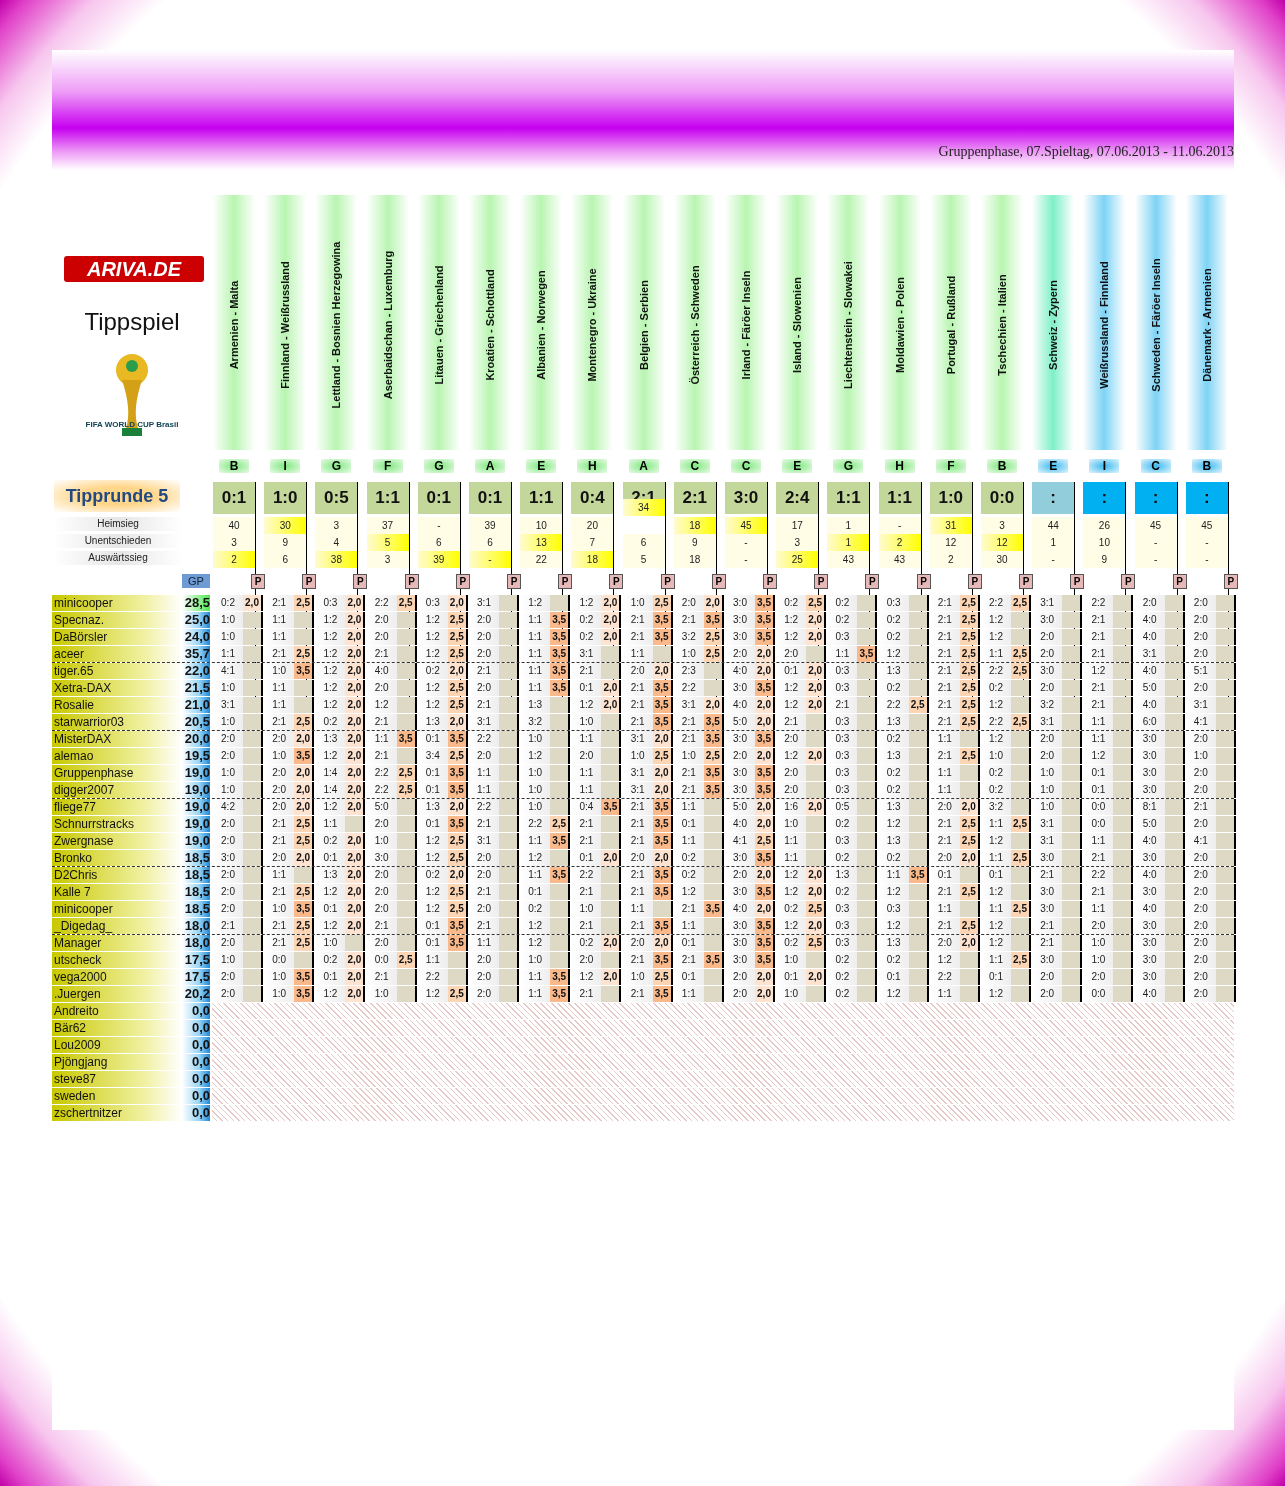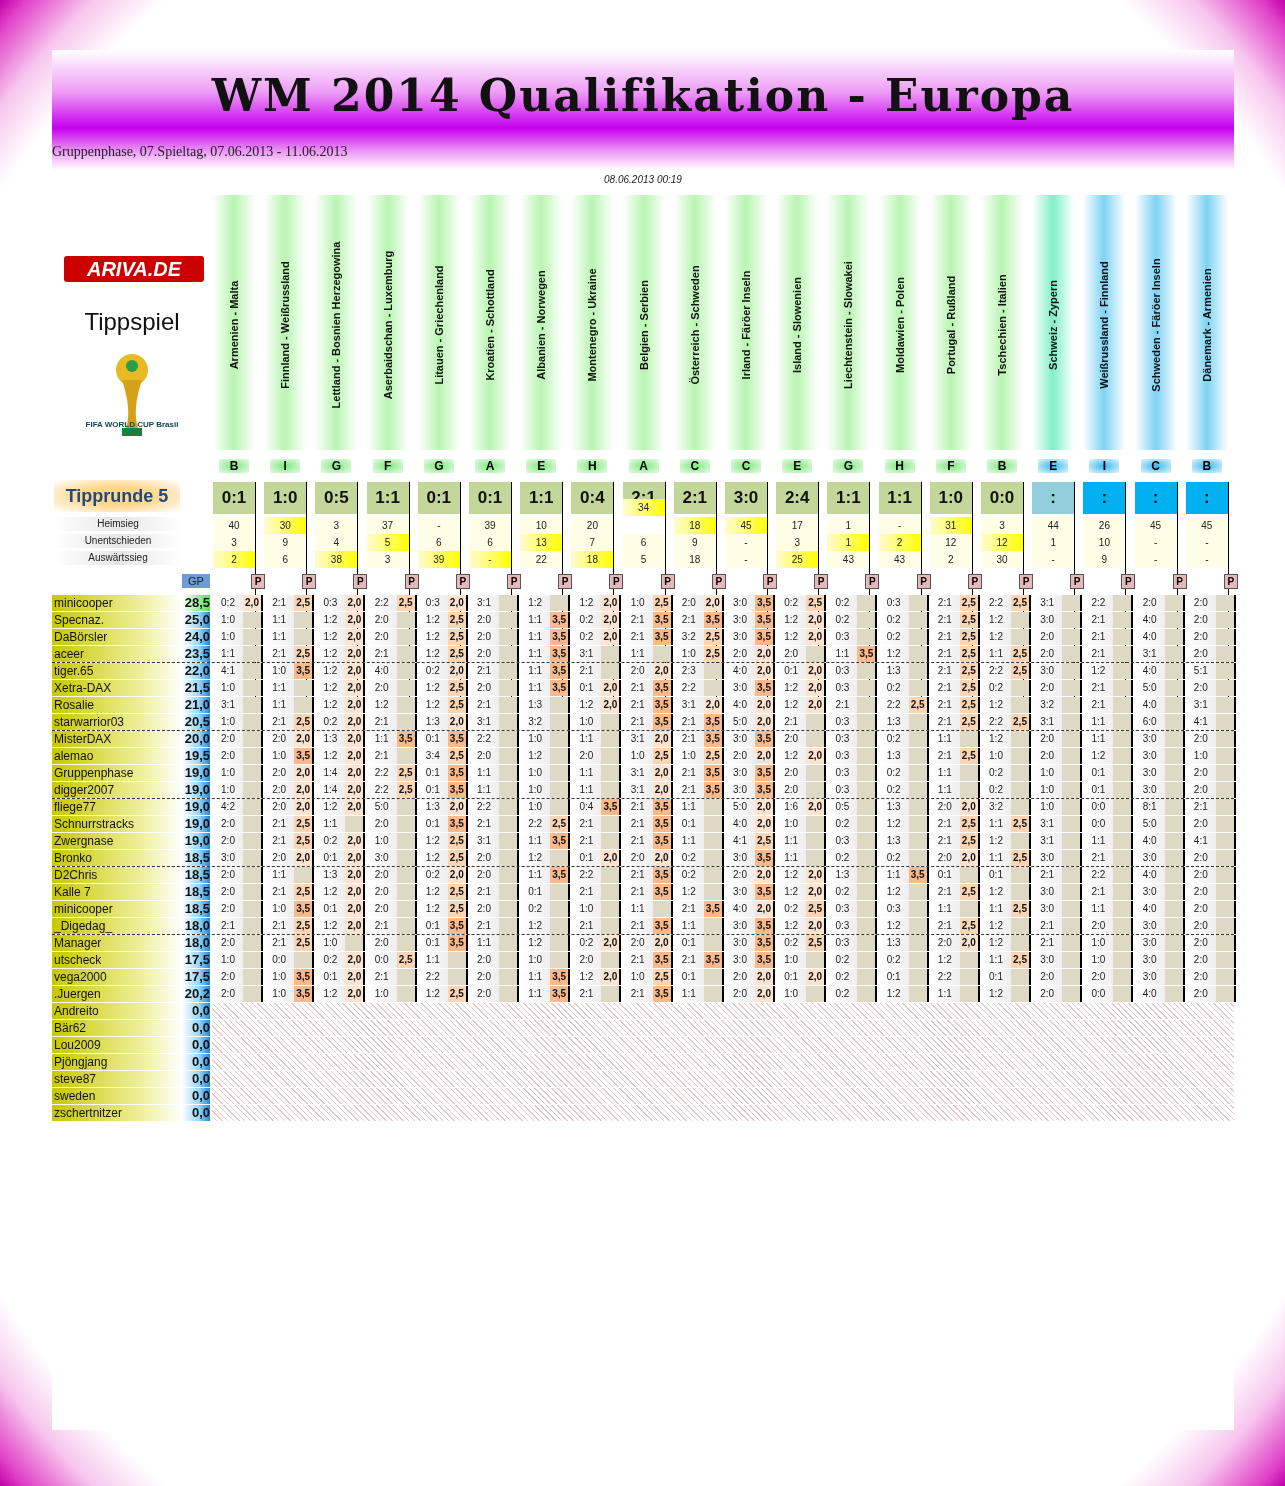--- a/index.html
+++ b/index.html
@@ -3,21 +3,21 @@
 <meta charset="utf-8">
 <style>
   html,body{margin:0;padding:0;}
   body{width:1285px;height:1486px;background:#fff;font-family:"Liberation Sans",sans-serif;position:relative;overflow:hidden;}
   .frame{position:absolute;left:0;top:0;width:1285px;height:1486px;box-sizing:border-box;
     background:radial-gradient(ellipse at center,#fff 88%,#f7c6ee 93%,#e040c8 98%,#c000a8 100%);}
   .inner{position:absolute;left:52px;top:50px;width:1182px;height:1380px;background:#fff;}
   .banner{position:absolute;left:0;top:0;width:1182px;height:120px;
     background:linear-gradient(to bottom,#fff 0%,#ee9cf6 35%,#c600f0 65%,#ee9cf6 85%,#fff 100%);}
   .title{position:absolute;left:0;top:20px;width:1182px;text-align:center;font-family:"DejaVu Serif",serif;font-weight:bold;font-size:44px;color:#111;letter-spacing:2px;}
-  .subtitle{position:absolute;left:0;top:94px;width:1182px;text-align:left;font-family:"Liberation Serif",serif;font-size:14px;color:#222;}
+  .subtitle{position:absolute;left:0;top:94px;width:1182px;text-align:right;font-family:"Liberation Serif",serif;font-size:14px;color:#222;}
   .stamp{position:absolute;left:0;top:124px;width:1182px;text-align:center;font-size:10px;font-style:italic;color:#222;}
   .logo{position:absolute;left:12px;top:206px;width:140px;height:26px;background:#c00;border-radius:3px;color:#fff;font-weight:bold;font-style:italic;font-size:20px;text-align:center;line-height:26px;}
   .tippspiel{position:absolute;left:10px;top:258px;width:140px;text-align:center;font-size:24px;color:#111;}
   .cup{position:absolute;left:60px;top:300px;width:40px;height:90px;}
   .cup-text{position:absolute;left:30px;top:370px;width:100px;text-align:center;font-size:8px;font-weight:bold;color:#145;}
   .tipprunde{position:absolute;left:2px;top:430px;width:126px;height:32px;line-height:32px;text-align:center;font-size:18px;font-weight:bold;color:#224a80;background:radial-gradient(ellipse,#ffd68a 40%,#fff 100%);}
   .statlabel{position:absolute;left:2px;width:128px;height:14px;line-height:14px;text-align:center;font-size:10px;color:#222;background:linear-gradient(to right,#fff,#e6e6e6 50%,#fff);}
   .gp{position:absolute;left:130px;top:524px;width:28px;height:14px;background:#6f9bd4;color:#123;font-size:11px;text-align:center;line-height:14px;}
   .match{position:absolute;width:51px;}
   .mhead{position:absolute;left:0;top:0;width:42px;height:255px;background:linear-gradient(to right,#fff,#b8f5b0 50%,#fff);}
@@ -47,23 +47,21 @@
   .pt.p35{background:#f9b98a;}
   .colsep{position:absolute;top:0;left:48px;width:2px;height:16px;background:#000;}
   .empty{position:absolute;left:160px;top:0;width:1022px;height:16px;background:repeating-linear-gradient(45deg,#fff 0 3px,#e6c8c8 3px 4px);}
 </style>
 </head>
 <body>
 
 <div class="frame">
   <div class="inner">
     <div class="banner"></div>
-    <div class="title">WM 2014 Qualifikation - Europa</div>
     <div class="subtitle">Gruppenphase, 07.Spieltag, 07.06.2013 - 11.06.2013</div>
-    <div class="stamp">08.06.2013 00:19</div>
 
     <div class="logo">ARIVA.DE</div>
     <div class="tippspiel">Tippspiel</div>
     <svg class="cup" viewBox="0 0 40 90">
       <ellipse cx="20" cy="20" rx="16" ry="16" fill="#e8b923"></ellipse>
       <path d="M10 30 Q20 60 14 78 L26 78 Q20 60 30 30 Z" fill="#d4a017"></path>
       <rect x="10" y="78" width="20" height="8" fill="#1a7f3a"></rect>
       <circle cx="20" cy="16" r="6" fill="#2a9d4a"></circle>
     </svg>
     <div class="cup-text">FIFA WORLD CUP Brasil</div>
@@ -623,21 +621,21 @@
             <div class="colsep"></div>
           </div>
           <div class="cell" style="left: 1133.8px;">
             <div class="tip">2:0</div>
             <div class="pt "></div>
             <div class="colsep"></div>
           </div>
         </div>
         <div class="row sep">
           <div class="pname">aceer</div>
-          <div class="pts ">23,5</div>
+          <div class="pts ">35,7</div>
           <div class="cell" style="left: 161px;">
             <div class="tip">1:1</div>
             <div class="pt "></div>
             <div class="colsep"></div>
           </div>
           <div class="cell" style="left: 212.2px;">
             <div class="tip">2:1</div>
             <div class="pt p25">2,5</div>
             <div class="colsep"></div>
           </div>

